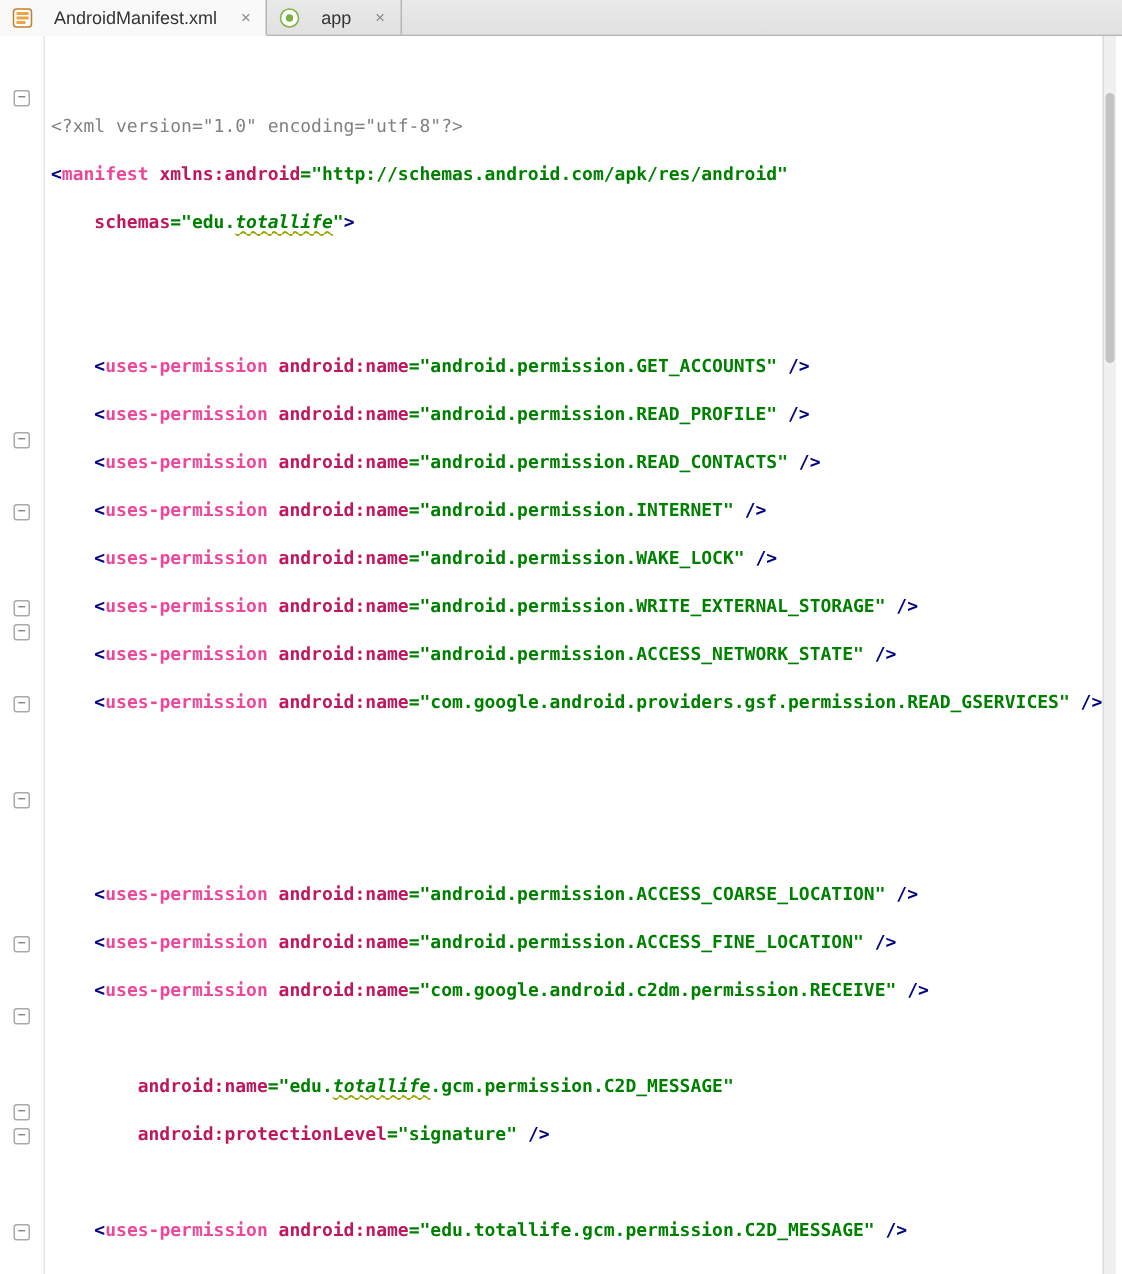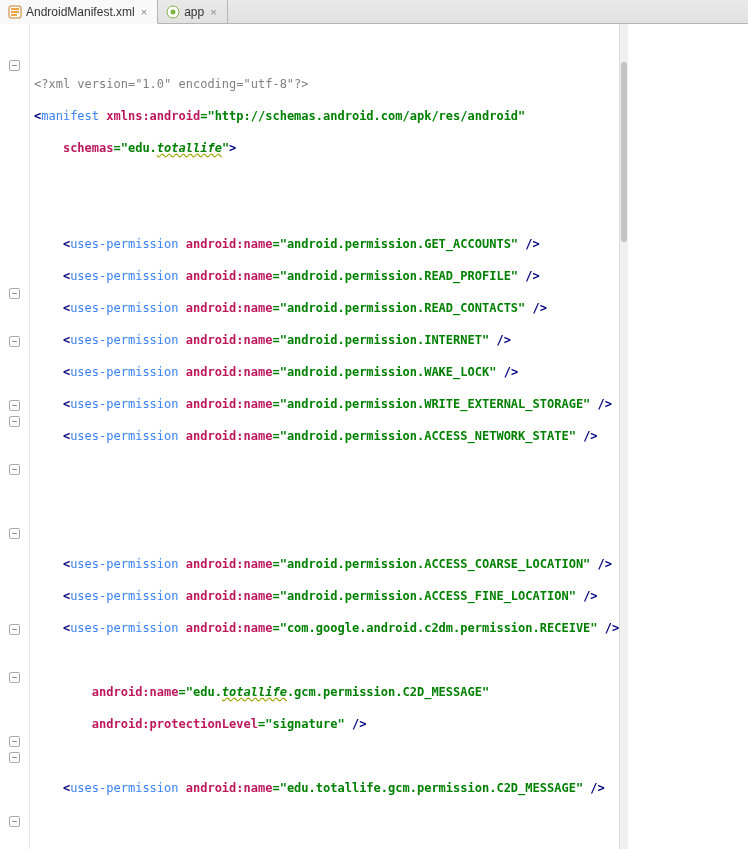--- a/index.html
+++ b/index.html
@@ -16,21 +16,21 @@
     border-bottom: 1px solid #b5b5b5;
     height: 24px;
     display: flex;
     align-items: stretch;
     font-family: "Segoe UI", Tahoma, sans-serif;
     font-size: 12px;
   }
   .tab {
     display: flex;
     align-items: center;
-    gap: 4px;
+    gap: 14px;
     padding: 0 8px;
     border-right: 1px solid #b5b5b5;
     color: #333;
     cursor: pointer;
   }
   .tab.active {
     background: #f9f9f9;
     border-bottom: 1px solid #f9f9f9;
     margin-bottom: -1px;
   }
@@ -66,21 +66,21 @@
     border-radius: 2px;
   }
   .code {
     padding: 4px 0 0 4px;
     line-height: 16px;
     white-space: pre;
     color: #000;
   }
   
   .pi    { color: #808080; }        
-  .tag   { color: #3b82f6; font-weight: normal; }
+  .tag   { color: #ec4899; font-weight: bold; }
   .ns    { color: #be185d; font-weight: bold; }  
   .eq    { color: #008000; font-weight: bold;}
   .val   { color: #008000; font-weight: bold; }
   .squig { text-decoration: underline; text-decoration-style: wavy; text-decoration-color: #9aa700; font-style: italic; }
   .angle { color: #000080; font-weight: bold; }
   .blank { height:16px; }
   .scrollbar {
     width: 9px;
     background: #f0f0f0;
     border-left: 1px solid #dcdcdc;
@@ -144,20 +144,21 @@
 <div>    <span class="ns">schemas</span><span class="eq">=</span><span class="val">"edu.</span><span class="val squig">totallife</span><span class="val">"</span><span class="angle">&gt;</span></div>
 <div class="blank"></div>
 <div class="blank"></div>
 <div>    <span class="angle">&lt;</span><span class="tag">uses-permission </span><span class="ns">android:name</span><span class="eq">=</span><span class="val">"android.permission.GET_ACCOUNTS"</span> <span class="angle">/&gt;</span></div>
 <div>    <span class="angle">&lt;</span><span class="tag">uses-permission </span><span class="ns">android:name</span><span class="eq">=</span><span class="val">"android.permission.READ_PROFILE"</span> <span class="angle">/&gt;</span></div>
 <div>    <span class="angle">&lt;</span><span class="tag">uses-permission </span><span class="ns">android:name</span><span class="eq">=</span><span class="val">"android.permission.READ_CONTACTS"</span> <span class="angle">/&gt;</span></div>
 <div>    <span class="angle">&lt;</span><span class="tag">uses-permission </span><span class="ns">android:name</span><span class="eq">=</span><span class="val">"android.permission.INTERNET"</span> <span class="angle">/&gt;</span></div>
 <div>    <span class="angle">&lt;</span><span class="tag">uses-permission </span><span class="ns">android:name</span><span class="eq">=</span><span class="val">"android.permission.WAKE_LOCK"</span> <span class="angle">/&gt;</span></div>
 <div>    <span class="angle">&lt;</span><span class="tag">uses-permission </span><span class="ns">android:name</span><span class="eq">=</span><span class="val">"android.permission.WRITE_EXTERNAL_STORAGE"</span> <span class="angle">/&gt;</span></div>
 <div>    <span class="angle">&lt;</span><span class="tag">uses-permission </span><span class="ns">android:name</span><span class="eq">=</span><span class="val">"android.permission.ACCESS_NETWORK_STATE"</span> <span class="angle">/&gt;</span></div>
+<div>    <span class="angle">&lt;</span><span class="tag">uses-permission </span><span class="ns">android:name</span><span class="eq">=</span><span class="val">"com.google.android.providers.gsf.permission.READ_GSERVICES"</span> <span class="angle">/&gt;</span></div>
 <div class="blank"></div>
 <div class="blank"></div>
 <div class="blank"></div>
 <div>    <span class="angle">&lt;</span><span class="tag">uses-permission </span><span class="ns">android:name</span><span class="eq">=</span><span class="val">"android.permission.ACCESS_COARSE_LOCATION"</span> <span class="angle">/&gt;</span></div>
 <div>    <span class="angle">&lt;</span><span class="tag">uses-permission </span><span class="ns">android:name</span><span class="eq">=</span><span class="val">"android.permission.ACCESS_FINE_LOCATION"</span> <span class="angle">/&gt;</span></div>
 <div>    <span class="angle">&lt;</span><span class="tag">uses-permission </span><span class="ns">android:name</span><span class="eq">=</span><span class="val">"com.google.android.c2dm.permission.RECEIVE"</span> <span class="angle">/&gt;</span></div>
 <div class="blank"></div>
 <div>        <span class="ns">android:name</span><span class="eq">=</span><span class="val">"edu.</span><span class="val squig">totallife</span><span class="val">.gcm.permission.C2D_MESSAGE"</span></div>
 <div>        <span class="ns">android:protectionLevel</span><span class="eq">=</span><span class="val">"signature"</span> <span class="angle">/&gt;</span></div>
 <div class="blank"></div>

